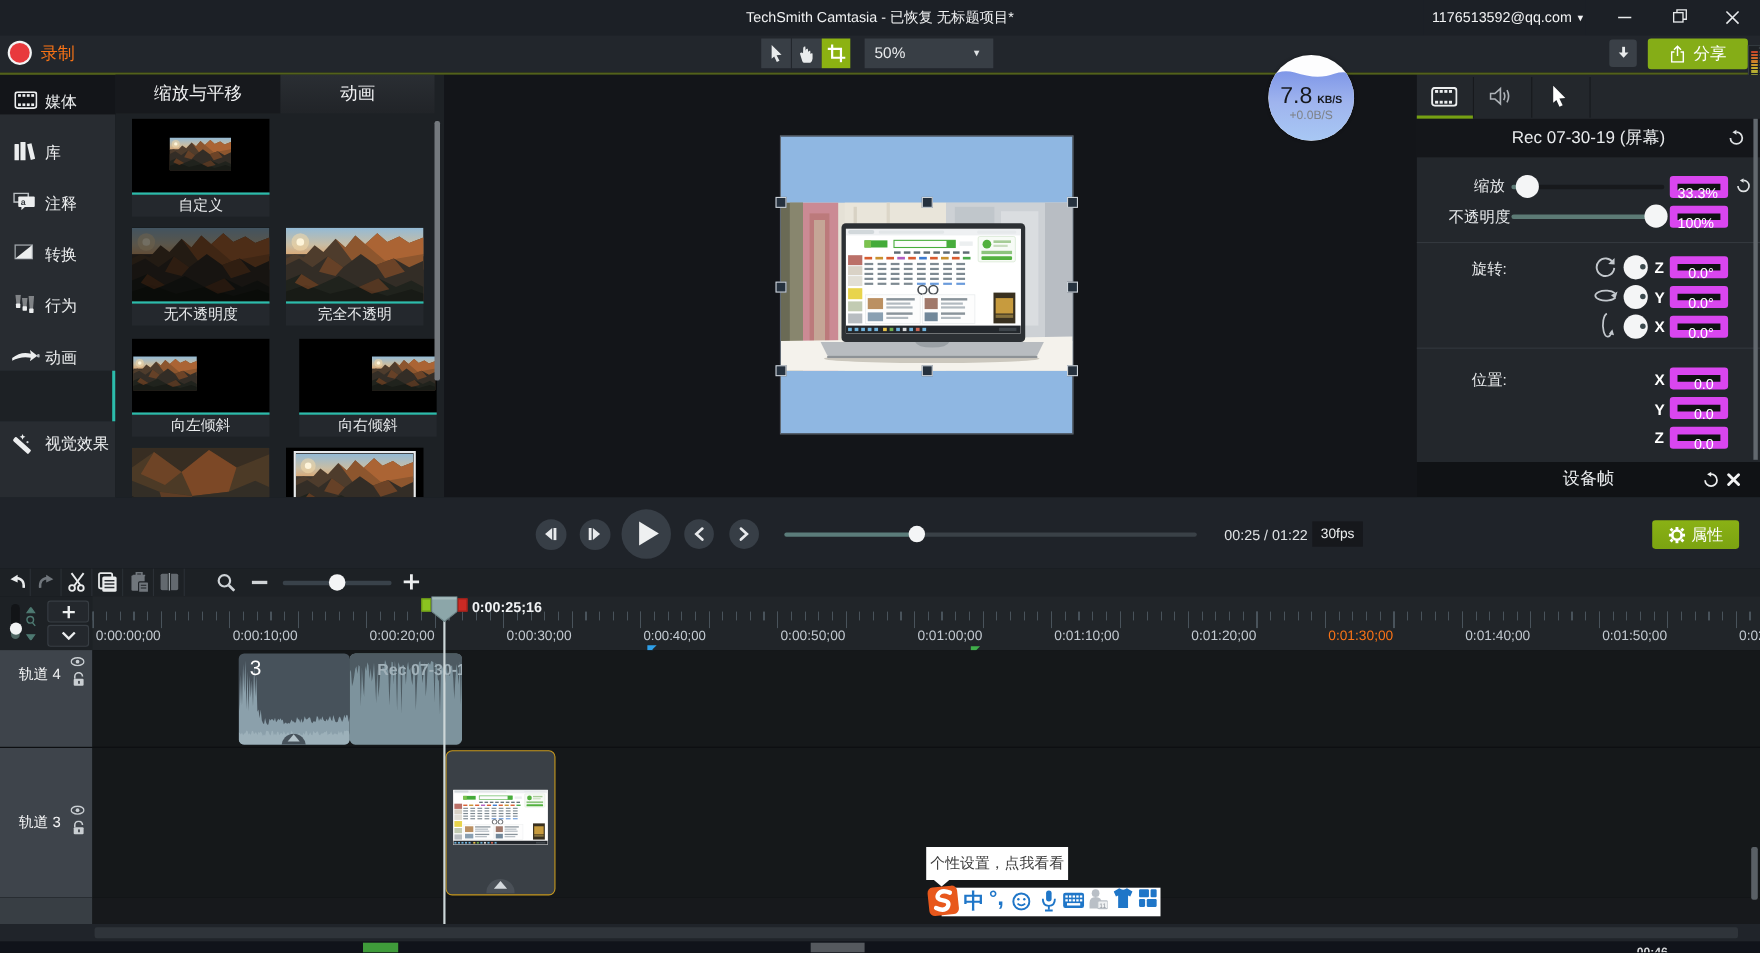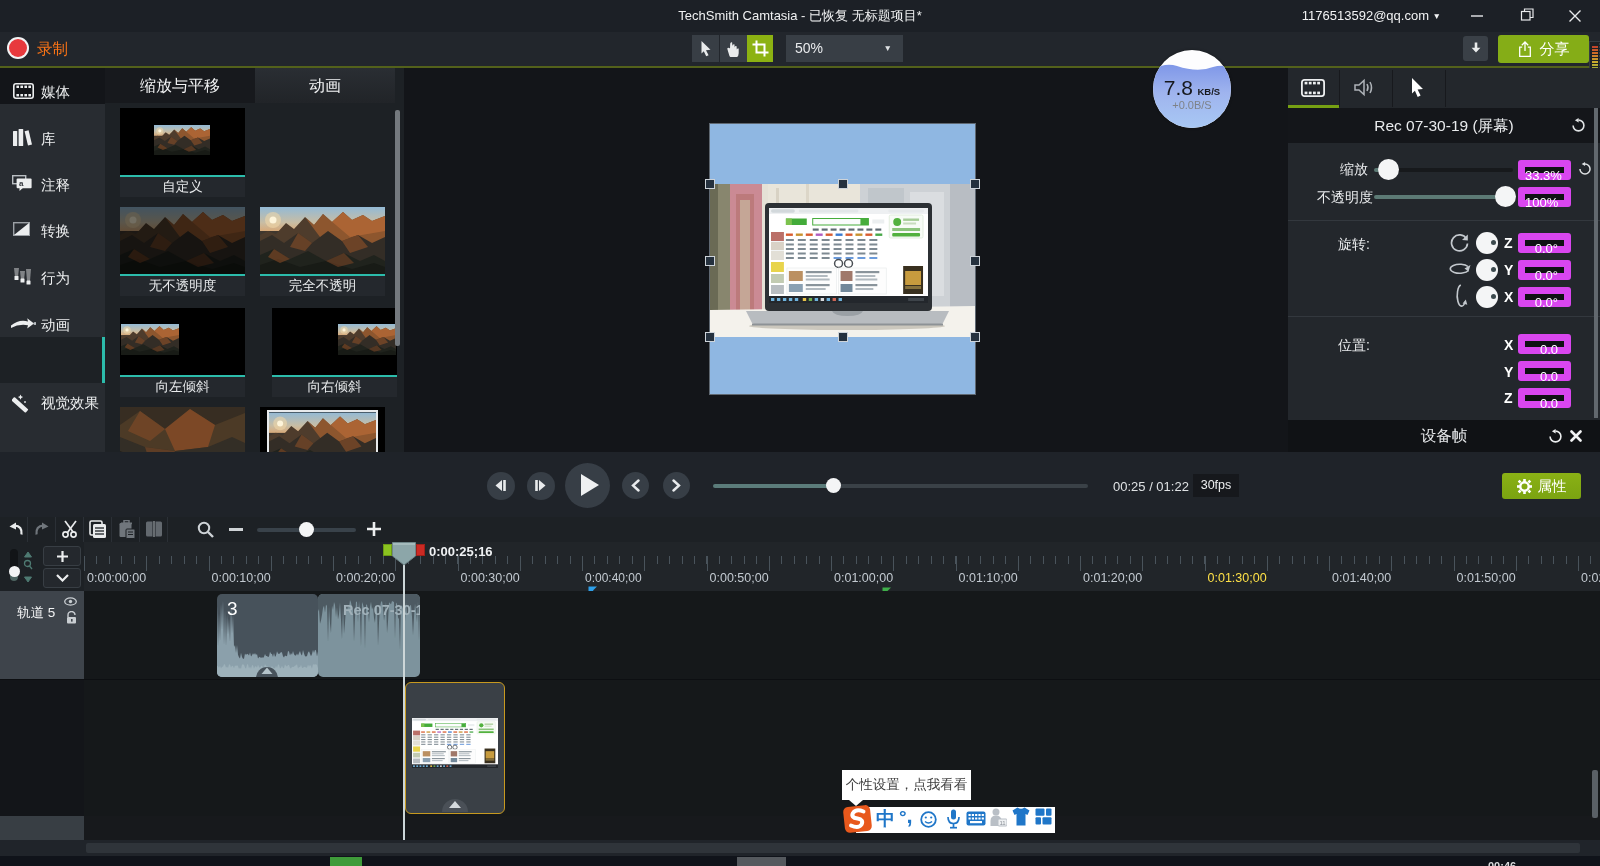--- a/index.html
+++ b/index.html
@@ -652,21 +652,21 @@
     <div class="abs" style="left:84px; top:14px; width:1516px; height:15px; background:repeating-linear-gradient(90deg, #49535b 0 1px, transparent 1px 62.25px);"></div>
     <div class="abs" style="left:87px; top:29px; font-size:12.5px; color:#c3cad1;">0:00:00;00</div>
     <div class="abs" style="left:211.5px; top:29px; font-size:12.5px; color:#c3cad1;">0:00:10;00</div>
     <div class="abs" style="left:336px; top:29px; font-size:12.5px; color:#c3cad1;">0:00:20;00</div>
     <div class="abs" style="left:460.5px; top:29px; font-size:12.5px; color:#c3cad1;">0:00:30;00</div>
     <div class="abs" style="left:585px; top:29px; font-size:12px; color:#c3cad1;">0:00:40;00</div>
     <div class="abs" style="left:709.5px; top:29px; font-size:12.5px; color:#c3cad1;">0:00:50;00</div>
     <div class="abs" style="left:834px; top:29px; font-size:12.5px; color:#c3cad1;">0:01:00;00</div>
     <div class="abs" style="left:958.5px; top:29px; font-size:12.5px; color:#c3cad1;">0:01:10;00</div>
     <div class="abs" style="left:1083px; top:29px; font-size:12.5px; color:#c3cad1;">0:01:20;00</div>
-    <div class="abs" style="left:1207.5px; top:29px; font-size:12.5px; color:#fde047;">0:01:30;00</div>
+    <div class="abs" style="left:1207.5px; top:29px; font-size:12.5px; color:#f97316;">0:01:30;00</div>
     <div class="abs" style="left:1332px; top:29px; font-size:12.5px; color:#c3cad1;">0:01:40;00</div>
     <div class="abs" style="left:1456.5px; top:29px; font-size:12.5px; color:#c3cad1;">0:01:50;00</div>
     <div class="abs" style="left:1581px; top:29px; font-size:12.5px; color:#c3cad1; width:19px; overflow:hidden;">0:02:00;00</div>
 
     <div class="abs" style="left:10px; top:7px; width:8px; height:32px; background:#121417; border-radius:4px;"></div>
     <div class="abs" style="left:10px; top:27px; width:8px; height:12px; background:#4e6562; border-radius:4px;"></div>
     <div class="abs" style="left:8.5px; top:24px; width:11px; height:11px; border-radius:50%; background:#f2f3f4;"></div>
     <svg class="abs" style="left:22px; top:10px;" width="12" height="30" viewBox="0 0 12 30">
         <g fill="#4e7a72" stroke="#4e7a72">
           <path d="M6 0 L9.5 5 H2.5 Z"></path>
@@ -688,21 +688,21 @@
 
     <svg class="abs" style="left:588px; top:44px;" width="10" height="11" viewBox="0 0 10 11">
         <path d="M0.5 0.5 H9 L5 4.5 L9 8.5 H0.5 Z" fill="#2e9fe8"></path>
       </svg>
     <svg class="abs" style="left:882px; top:45px;" width="10" height="11" viewBox="0 0 10 11">
         <path d="M0.5 0.5 H9 L5 4.5 L9 8.5 H0.5 Z" fill="#3fae4a"></path>
       </svg>
   </div>
 
   <div class="abs" style="left:0; top:591px; width:84px; height:88px; background:#3e444b;">
-    <div class="abs" style="left:17px; top:13px; color:#f2f3f4; font-size:13.5px;">轨道 5</div>
+    <div class="abs" style="left:17px; top:13px; color:#f2f3f4; font-size:13.5px;">轨道 4</div>
     <svg class="abs" style="left:64px; top:6px;" width="13" height="9" viewBox="0 0 13 9">
         <ellipse cx="6.5" cy="4.5" rx="5.8" ry="3.6" fill="none" stroke="#c9ced2" stroke-width="1.3"></ellipse>
         <circle cx="6.5" cy="4.5" r="1.7" fill="#c9ced2"></circle>
       </svg>
     <svg class="abs" style="left:66px; top:20px;" width="11" height="13" viewBox="0 0 11 13">
         <path d="M2 6 V4 A 3.5 3.5 0 0 1 9 4" fill="none" stroke="#c9ced2" stroke-width="1.4"></path>
         <rect x="1" y="6" width="9" height="6.5" rx="1" fill="#c9ced2"></rect>
         <rect x="5" y="8" width="1.6" height="2.6" fill="#3e444b"></rect>
       </svg>
   </div>
@@ -717,20 +717,32 @@
       <div class="abs" style="left:10px; top:4px; color:#fff; font-size:19px;">3</div>
     </div>
     <div class="abs" style="left:234px; top:3px; width:102px; height:83px; background:#8299a3; border-radius:5px; overflow:hidden; opacity:0.96;">
       <svg width="102" height="83" viewBox="0 0 102 83" preserveAspectRatio="none">
         <path d="M0,0 L102,0 L102,8.7 L101,46.9 L100,7.4 L99,28.4 L98,17.4 L97,9.7 L96,23.3 L95,41.6 L94,22.8 L93,10.9 L92,11.4 L91,20.7 L90,18.7 L89,20.5 L88,8.4 L87,27.6 L86,8.6 L85,15.1 L84,11.4 L83,11.8 L82,56.3 L81,25.3 L80,23.2 L79,10.1 L78,8.5 L77,45.0 L76,8.1 L75,7.4 L74,6.9 L73,10.3 L72,9.2 L71,8.2 L70,27.8 L69,39.4 L68,7.8 L67,18.9 L66,27.1 L65,12.9 L64,6.9 L63,8.1 L62,12.9 L61,28.9 L60,51.9 L59,13.1 L58,13.8 L57,28.9 L56,23.9 L55,13.1 L54,15.6 L53,7.7 L52,12.9 L51,28.4 L50,16.0 L49,10.7 L48,10.4 L47,55.3 L46,14.2 L45,10.4 L44,8.1 L43,52.7 L42,18.4 L41,6.7 L40,28.5 L39,8.1 L38,7.6 L37,23.7 L36,47.7 L35,15.8 L34,13.5 L33,8.4 L32,6.1 L31,13.9 L30,11.6 L29,16.5 L28,13.0 L27,28.9 L26,39.9 L25,14.0 L24,45.5 L23,26.0 L22,8.4 L21,20.3 L20,25.5 L19,13.5 L18,23.3 L17,11.0 L16,8.0 L15,15.9 L14,11.4 L13,39.3 L12,29.4 L11,12.8 L10,48.4 L9,12.0 L8,10.6 L7,18.7 L6,11.7 L5,14.0 L4,20.8 L3,26.5 L2,29.8 L1,14.9 L0,17.4 Z" fill="#4a565e" opacity="0.9"></path>
       </svg>
       <div class="abs" style="left:25px; top:8px; color:#a7b8c0; font-size:14.5px; font-weight:bold; white-space:nowrap;">Rec 07-30-19</div>
     </div>
   </div>
 
+  <div class="abs" style="left:0; top:679px; width:84px; height:137px; background:#3e444b;">
+    <div class="abs" style="left:17px; top:60px; color:#f2f3f4; font-size:13.5px;">轨道 3</div>
+    <svg class="abs" style="left:64px; top:53px;" width="13" height="9" viewBox="0 0 13 9">
+        <ellipse cx="6.5" cy="4.5" rx="5.8" ry="3.6" fill="none" stroke="#c9ced2" stroke-width="1.3"></ellipse>
+        <circle cx="6.5" cy="4.5" r="1.7" fill="#c9ced2"></circle>
+      </svg>
+    <svg class="abs" style="left:66px; top:67px;" width="11" height="13" viewBox="0 0 11 13">
+        <path d="M2 6 V4 A 3.5 3.5 0 0 1 9 4" fill="none" stroke="#c9ced2" stroke-width="1.4"></path>
+        <rect x="1" y="6" width="9" height="6.5" rx="1" fill="#c9ced2"></rect>
+        <rect x="5" y="8" width="1.6" height="2.6" fill="#3e444b"></rect>
+      </svg>
+  </div>
   <div class="abs" style="left:84px; top:679px; width:1516px; height:137px; background:#15181a;">
     <div class="abs" style="left:321px; top:3px; width:100px; height:132px; background:#3a4046; border:1.5px solid #c7991f; border-radius:6px; overflow:hidden;">
       <div class="abs" style="left:6px; top:35px; width:86px; height:50px; background:#fff;">
         <svg width="86" height="50" viewBox="0 0 160 95" preserveAspectRatio="none">
             <use href="#web"></use>
           </svg>
       </div>
       <svg class="abs" style="left:36px; top:114px;" width="26" height="15" viewBox="0 0 26 15">
           <circle cx="13" cy="15" r="13" fill="#4a5057"></circle>
           <path d="M13 4 L19 11 H7 Z" fill="#d4d9dd"></path>

